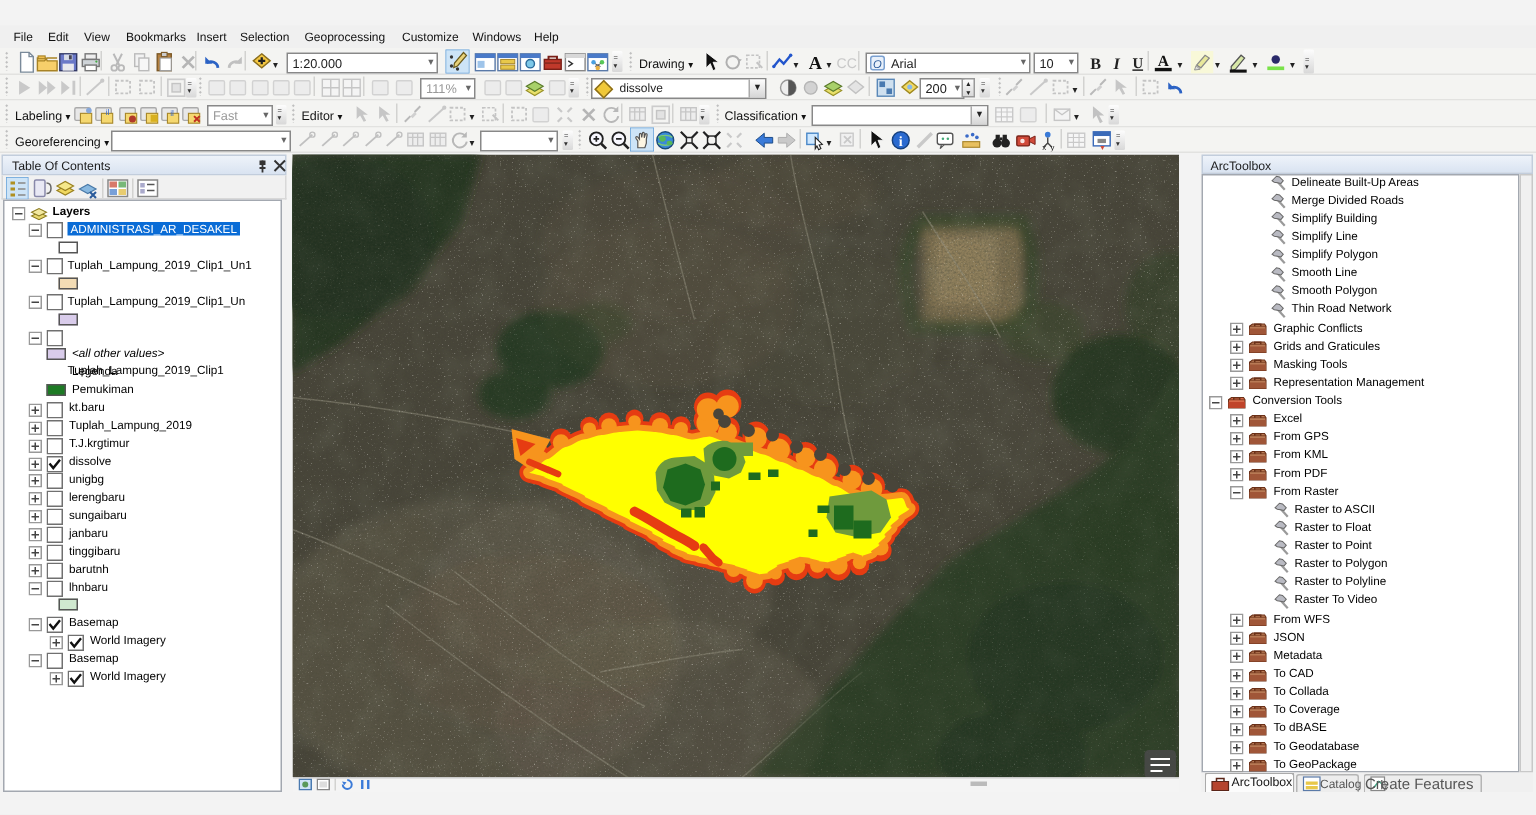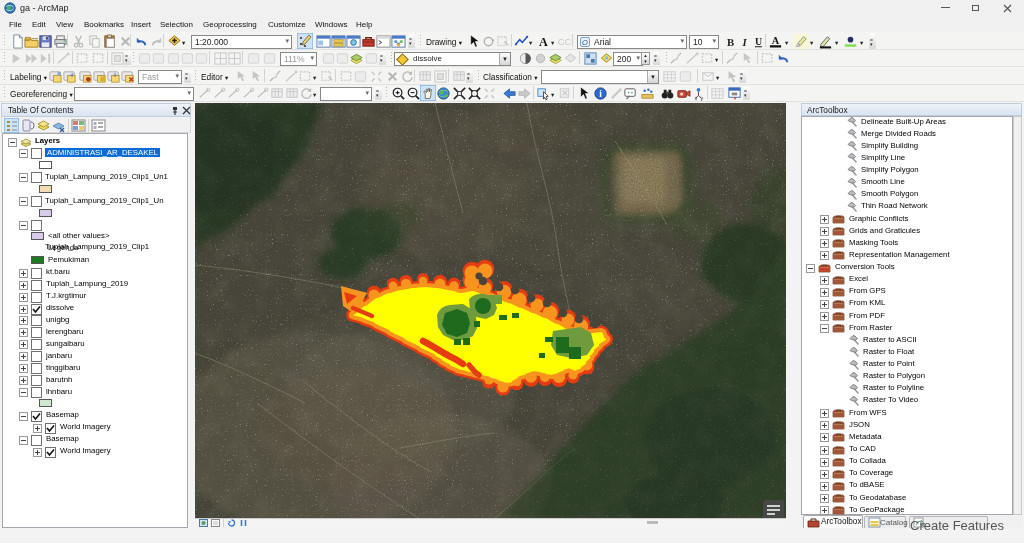--- a/index.html
+++ b/index.html
@@ -17,34 +17,20 @@
 .lbl{position:absolute;font-size:8.3px;color:#111}
 .ovf{position:absolute;width:7px;border-radius:1px;background:linear-gradient(#fdfdfd,#d8d8d8)}
 .panel-hdr{position:absolute;background:linear-gradient(#eef3fa,#d9e3f1);border:1px solid #c2cddc;font-size:8.2px;color:#1a1a1a}
 .white-panel{position:absolute;background:#fff;border:1px solid #a3a8b0}
 .trow{position:absolute;font-size:7.8px;color:#000;white-space:nowrap}
 .abs span{white-space:nowrap}
 .statusbar{position:absolute;left:0;top:529px;width:1024px;height:14px;background:#f0f0f0;border-top:1px solid #dcdcdc}
 
 </style></head><body>
 <div id="app">
-<div class="titlebar">
-<svg class="abs" style="left:4px;top:2px" width="12" height="12" viewBox="0 0 16 16">
-        <circle cx="8" cy="8" r="7" fill="#2a7ac0"></circle>
-        <path d="M3 6c3-2 7-2 10 1M3 10c3 2 7 2 10-1" stroke="#bfe6bf" fill="none" stroke-width="1.2"></path>
-        <ellipse cx="6.5" cy="8" rx="2.5" ry="2.2" fill="#57b757"></ellipse>
-        <circle cx="8" cy="8" r="7" fill="none" stroke="#18486e"></circle>
-      </svg>
-<div class="title-text">ga - ArcMap</div>
-<div class="abs" style="left:941px;top:7px;width:9px;height:1.4px;background:#555"></div>
-<div class="abs" style="left:972px;top:4.5px;width:7px;height:6.5px;border:1.3px solid #555"></div>
-<svg class="abs" style="left:1003px;top:4px" width="9" height="9" viewBox="0 0 9 9">
-        <path d="M1 1l7 7M8 1L1 8" stroke="#555" stroke-width="1.2"></path>
-      </svg>
-</div>
 <div class="menubar">
 <div class="menu-item" style="left:9px">File</div>
 <div class="menu-item" style="left:32px">Edit</div>
 <div class="menu-item" style="left:56px">View</div>
 <div class="menu-item" style="left:84px">Bookmarks</div>
 <div class="menu-item" style="left:131px">Insert</div>
 <div class="menu-item" style="left:160px">Selection</div>
 <div class="menu-item" style="left:203px">Geoprocessing</div>
 <div class="menu-item" style="left:268px">Customize</div>
 <div class="menu-item" style="left:315px">Windows</div>
@@ -741,21 +727,21 @@
 <div class="abs" style="left:39px;top:208.57999999999998px;width:13px;height:8px;background:#d9cceb;border:1px solid #555"></div>
 <svg class="abs" style="left:19px;top:221.01px" width="9" height="9" viewBox="0 0 9 9">
       <rect x="0.5" y="0.5" width="8" height="8" fill="#fff" stroke="#999"></rect>
       <path d="M2 4.5h5" stroke="#444" stroke-width="1"></path>
     </svg>
 <svg class="abs" style="left:31px;top:220.01px" width="11" height="11" viewBox="0 0 11 11">
       <rect x="0.5" y="0.5" width="10" height="10" fill="#fff" stroke="#707070"></rect>
     </svg>
 <div class="trow" style="left:45px;top:219.51px;color:#000;margin-top:22px;">Tuplah_Lampung_2019_Clip1</div>
 <div class="abs" style="left:31px;top:232.44px;width:13px;height:8px;background:#d9cceb;border:1px solid #555"></div>
-<div class="trow" style="left:48px;top:231.44px;color:#000;">&lt;all other values&gt;</div>
+<div class="trow" style="left:48px;top:231.44px;color:#000;font-style:italic;">&lt;all other values&gt;</div>
 <div class="trow" style="left:48px;top:243.37px;color:#000;">Legenda</div>
 <div class="abs" style="left:31px;top:256.3px;width:13px;height:8px;background:#1d7a24;border:1px solid #555"></div>
 <div class="trow" style="left:48px;top:255.3px;color:#000;">Pemukiman</div>
 <svg class="abs" style="left:19px;top:268.73px" width="9" height="9" viewBox="0 0 9 9">
       <rect x="0.5" y="0.5" width="8" height="8" fill="#fff" stroke="#999"></rect>
       <path d="M2 4.5h5M4.5 2v5" stroke="#444" stroke-width="1"></path>
     </svg>
 <svg class="abs" style="left:31px;top:267.73px" width="11" height="11" viewBox="0 0 11 11">
       <rect x="0.5" y="0.5" width="10" height="10" fill="#fff" stroke="#707070"></rect>
     </svg>
@@ -1369,14 +1355,14 @@
       <span class="abs" style="left:15px;top:0.5px;font-size:8px;color:#555">Catalog</span>
     </div>
 <div class="abs" style="left:909px;top:516px;width:79px;height:12px;background:#ededed;border:1px solid #b5b5b5;border-bottom:none;border-radius:2px 2px 0 0">
       <span class="abs" style="left:3px;top:0px">
         <svg class="abs" style="left:0px;top:0px" width="13" height="11" viewBox="0 0 13 11">
           <rect x="1" y="1" width="9" height="9" fill="#fff" stroke="#888" stroke-width=".8"></rect>
           <path d="M3 8l3-4 3 2" fill="none" stroke="#4a8"></path>
           <path d="M8 3l4 4-1.5.3.8 2-1.2.5-.8-2L8 9z" fill="#ccc" stroke="#555" stroke-width=".5"></path>
         </svg>
       </span>
-      <span class="abs" style="left:0;top:0.5px;font-size:13px;color:#555">Create Features</span>
+      <span class="abs" style="left:0;top:0.5px;font-size:10px;color:#555">Create Features</span>
     </div>
 </div>
 </body></html>

